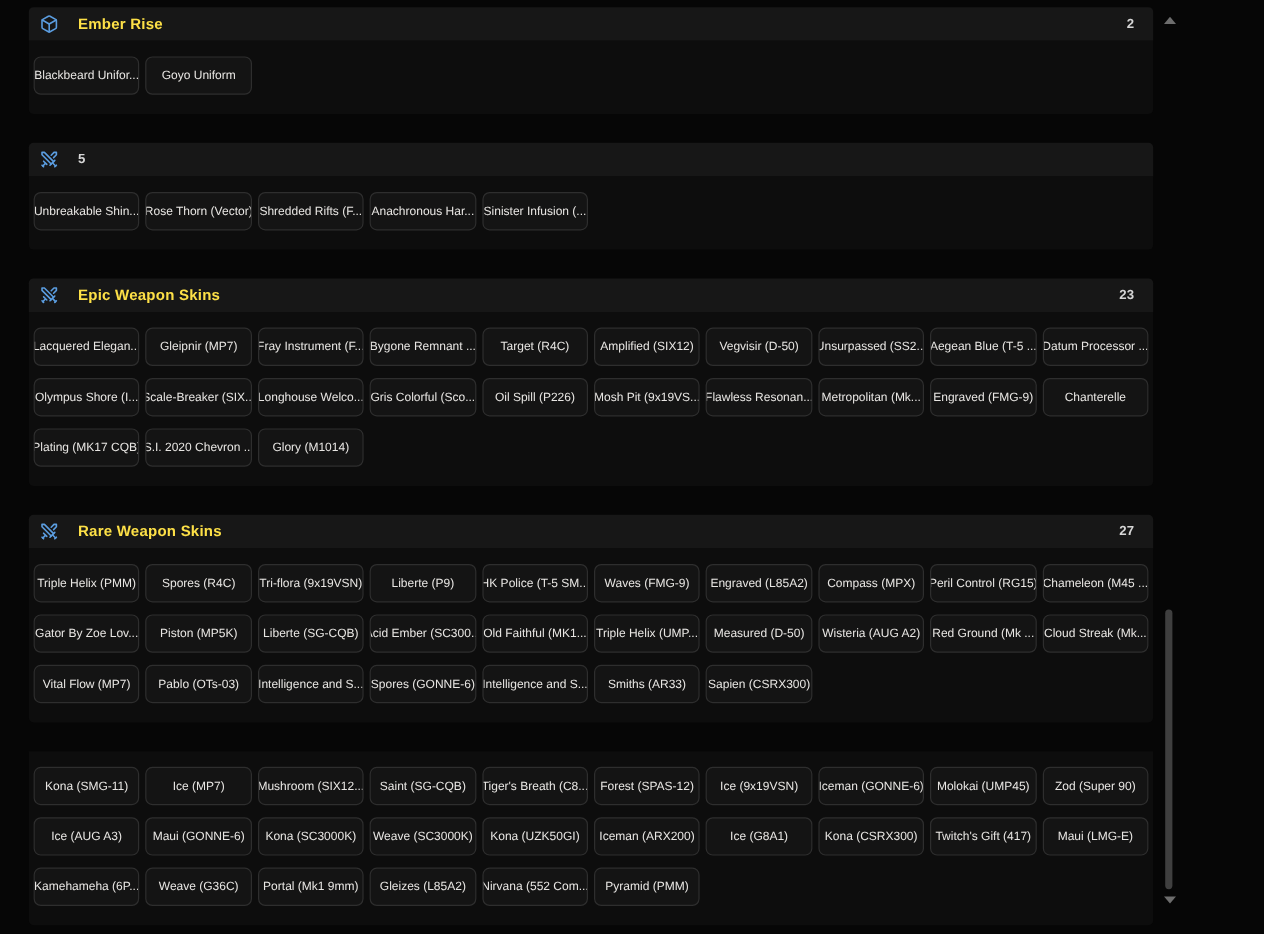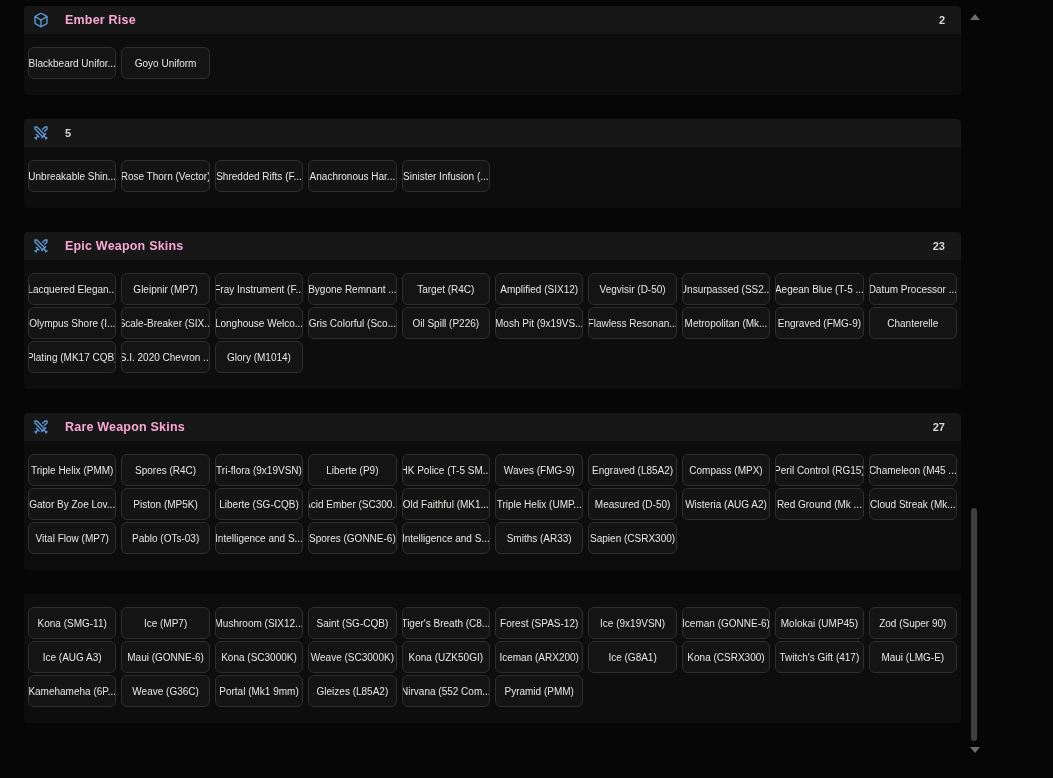--- a/index.html
+++ b/index.html
@@ -22,37 +22,37 @@
     border-radius:4px 4px 0 0;
     padding:0 16px 0 9px;
   }
   .section-header .icon {
     width:16px; height:16px;
     display:inline-flex; align-items:center; justify-content:center;
     margin-right:16px;
   }
   .section-header .icon svg { width:16px; height:16px; display:block; }
   .section-title {
-    font-size:12.5px; font-weight:bold; color:#f9a8d4;
+    font-size:12.5px; font-weight:bold; color:#fde047;
     letter-spacing:0.2px;
     flex:1 1 auto;
   }
   .section-count {
     font-size:11px; font-weight:bold; color:#d6d6d6;
   }
   .section-body {
     background:#0d0d0d;
     border-radius:0 0 4px 4px;
     padding:13px 4px 16px 4px;
   }
   .grid {
     display:grid;
     grid-template-columns:repeat(10,1fr);
     grid-auto-rows:32px;
-    gap:2px 5px;
+    gap:10px 5px;
   }
   .skin-btn {
     height:32px;
     background:#141414;
     border:1px solid #2e2e2e;
     border-radius:6px;
     color:#e8e6e3;
     font-size:10px;
     font-family:inherit;
     display:flex; align-items:center; justify-content:center;

